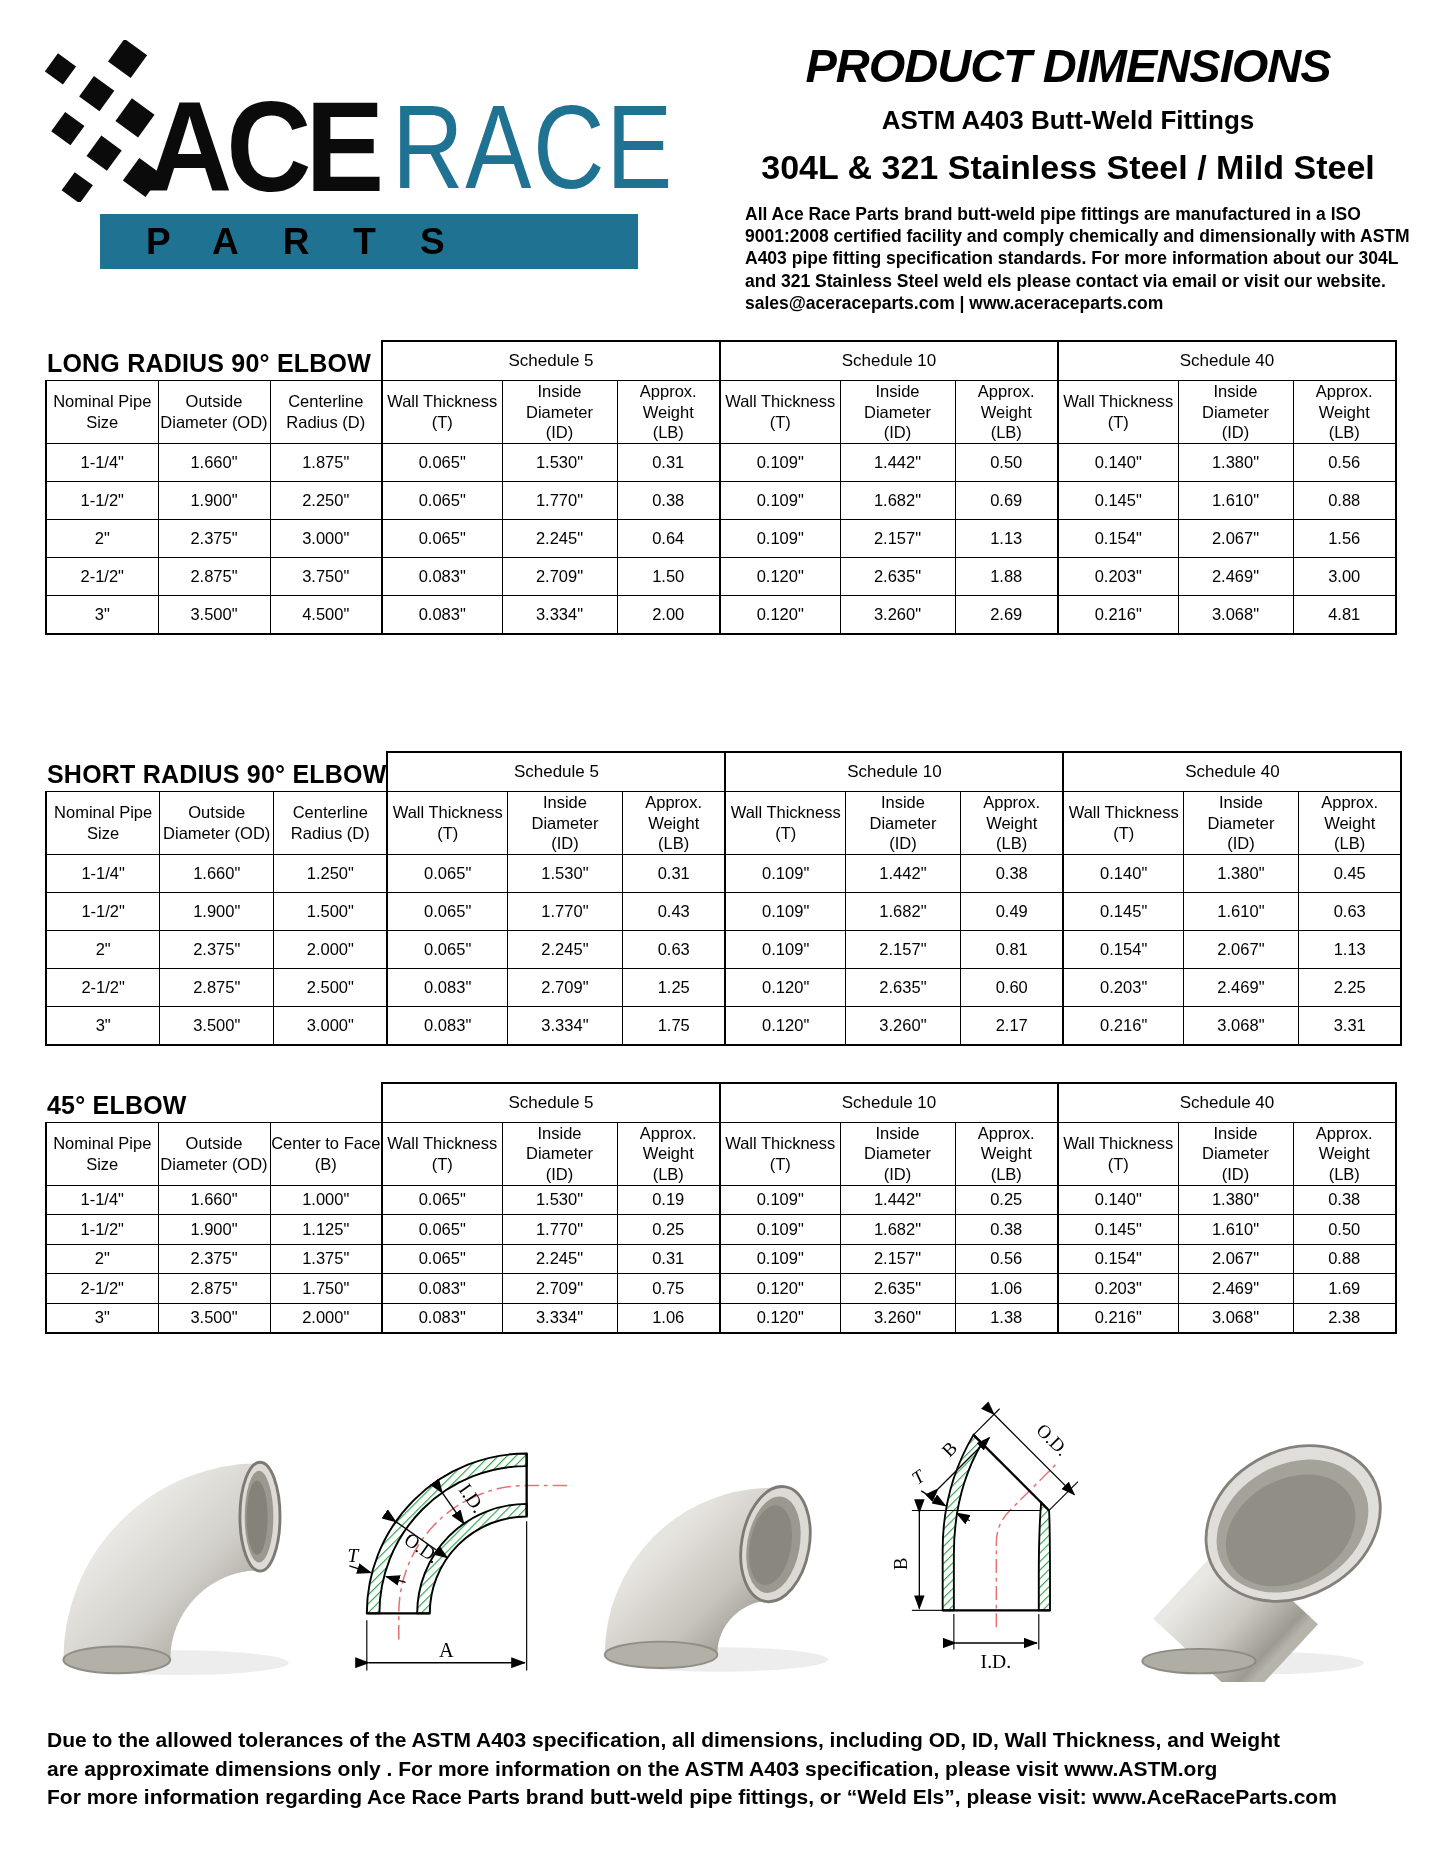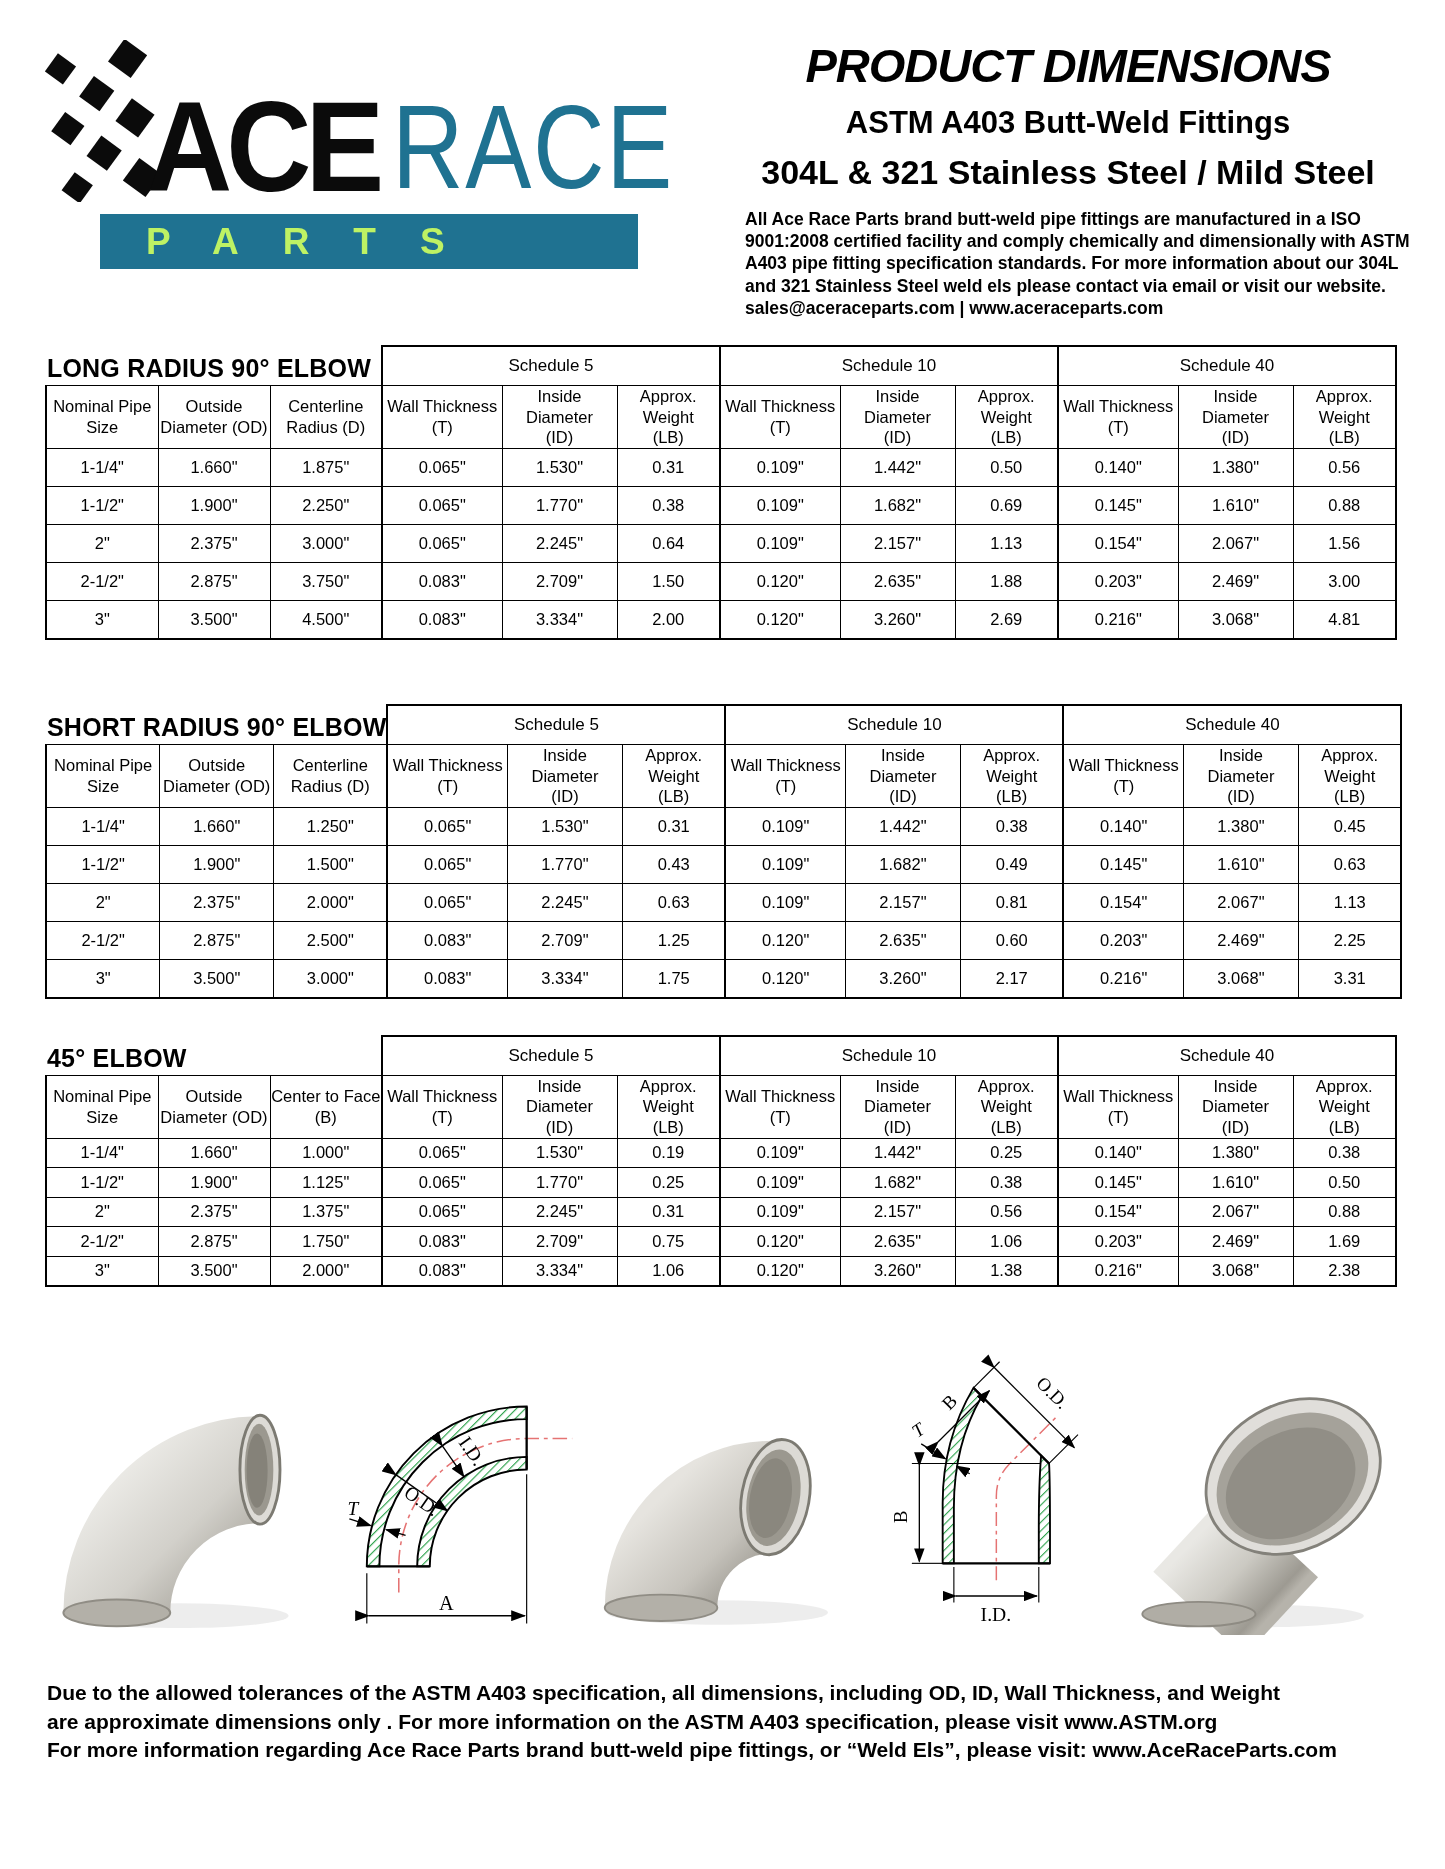--- a/index.html
+++ b/index.html
@@ -11,30 +11,30 @@
   
   .header{display:flex; padding:36px 34px 0 45px;}
   .logo{width:660px; flex:0 0 auto;}
   .logo-top{display:flex; align-items:flex-end; height:170px;}
   .flag{flex:0 0 auto; margin-bottom:4px;}
   .logo-ace{font-size:118px; font-weight:bold; letter-spacing:-6px; line-height:1;
     margin-left:-26px; color:#0b0b0b; transform:scaleY(1.08); display:inline-block;}
   .logo-race{font-size:118px; font-weight:400; line-height:1; color:#1f7291;
     display:inline-block; transform:scaleX(.84); transform-origin:left bottom; margin-left:14px; letter-spacing:2px;}
   .logo-band{margin:8px 0 0 55px; width:492px; height:55px; background:#1f7291;
-    color:#bef264; font-size:37px; font-weight:bold; letter-spacing:44px;
+    color:#000000; font-size:37px; font-weight:bold; letter-spacing:44px;
     line-height:55px; padding-left:46px; white-space:nowrap; overflow:hidden;}
   .head-right{flex:1; padding-left:18px;}
   .head-title{font-size:47px; font-weight:bold; text-align:center; margin:2px 0 12px 0; letter-spacing:-1px;font-style:italic;}
-  .head-sub1{font-size:31px; font-weight:bold; text-align:center; margin:0 0 12px 0;}
+  .head-sub1{font-size:26px; font-weight:bold; text-align:center; margin:0 0 12px 0;}
   .head-sub2{font-size:34px; font-weight:bold; text-align:center; margin:0 0 16px 0;}
   .head-desc{font-size:17.5px; font-weight:bold; line-height:1.27; width:668px; margin:0 0 0 22px; text-align:left;}
   
   .table-slot{margin-left:45px;}
-  .slot-1{margin-top:26px;} .slot-2{margin-top:64px;} .slot-3{margin-top:36px;}
+  .slot-1{margin-top:26px;} .slot-2{margin-top:116px;} .slot-3{margin-top:36px;}
   .spec-table{border-collapse:collapse; table-layout:fixed; font-size:16.5px;}
   .spec-table td{border:1.5px solid #000; text-align:center; vertical-align:middle; padding:0; height:37px; overflow:hidden;}
   .spec-table td:first-child{border-left:2.5px solid #000;}
   .spec-table td:last-child{border-right:2.5px solid #000;}
   .spec-table tr:last-child td{border-bottom:2.5px solid #000;}
   .spec-table td.title-cell{border:none; text-align:left; vertical-align:bottom;
     font-weight:bold; font-size:25px; letter-spacing:0.2px; padding:0 0 2px 1px; white-space:nowrap;}
   .spec-table td.sched-cell{height:30px; border-top:2.5px solid #000; font-size:17px;}
   .spec-table td.group-start{border-left:2.5px solid #000;}
   .spec-table tr.hdr-row td{height:50px; white-space:pre-line; line-height:1.25;}

